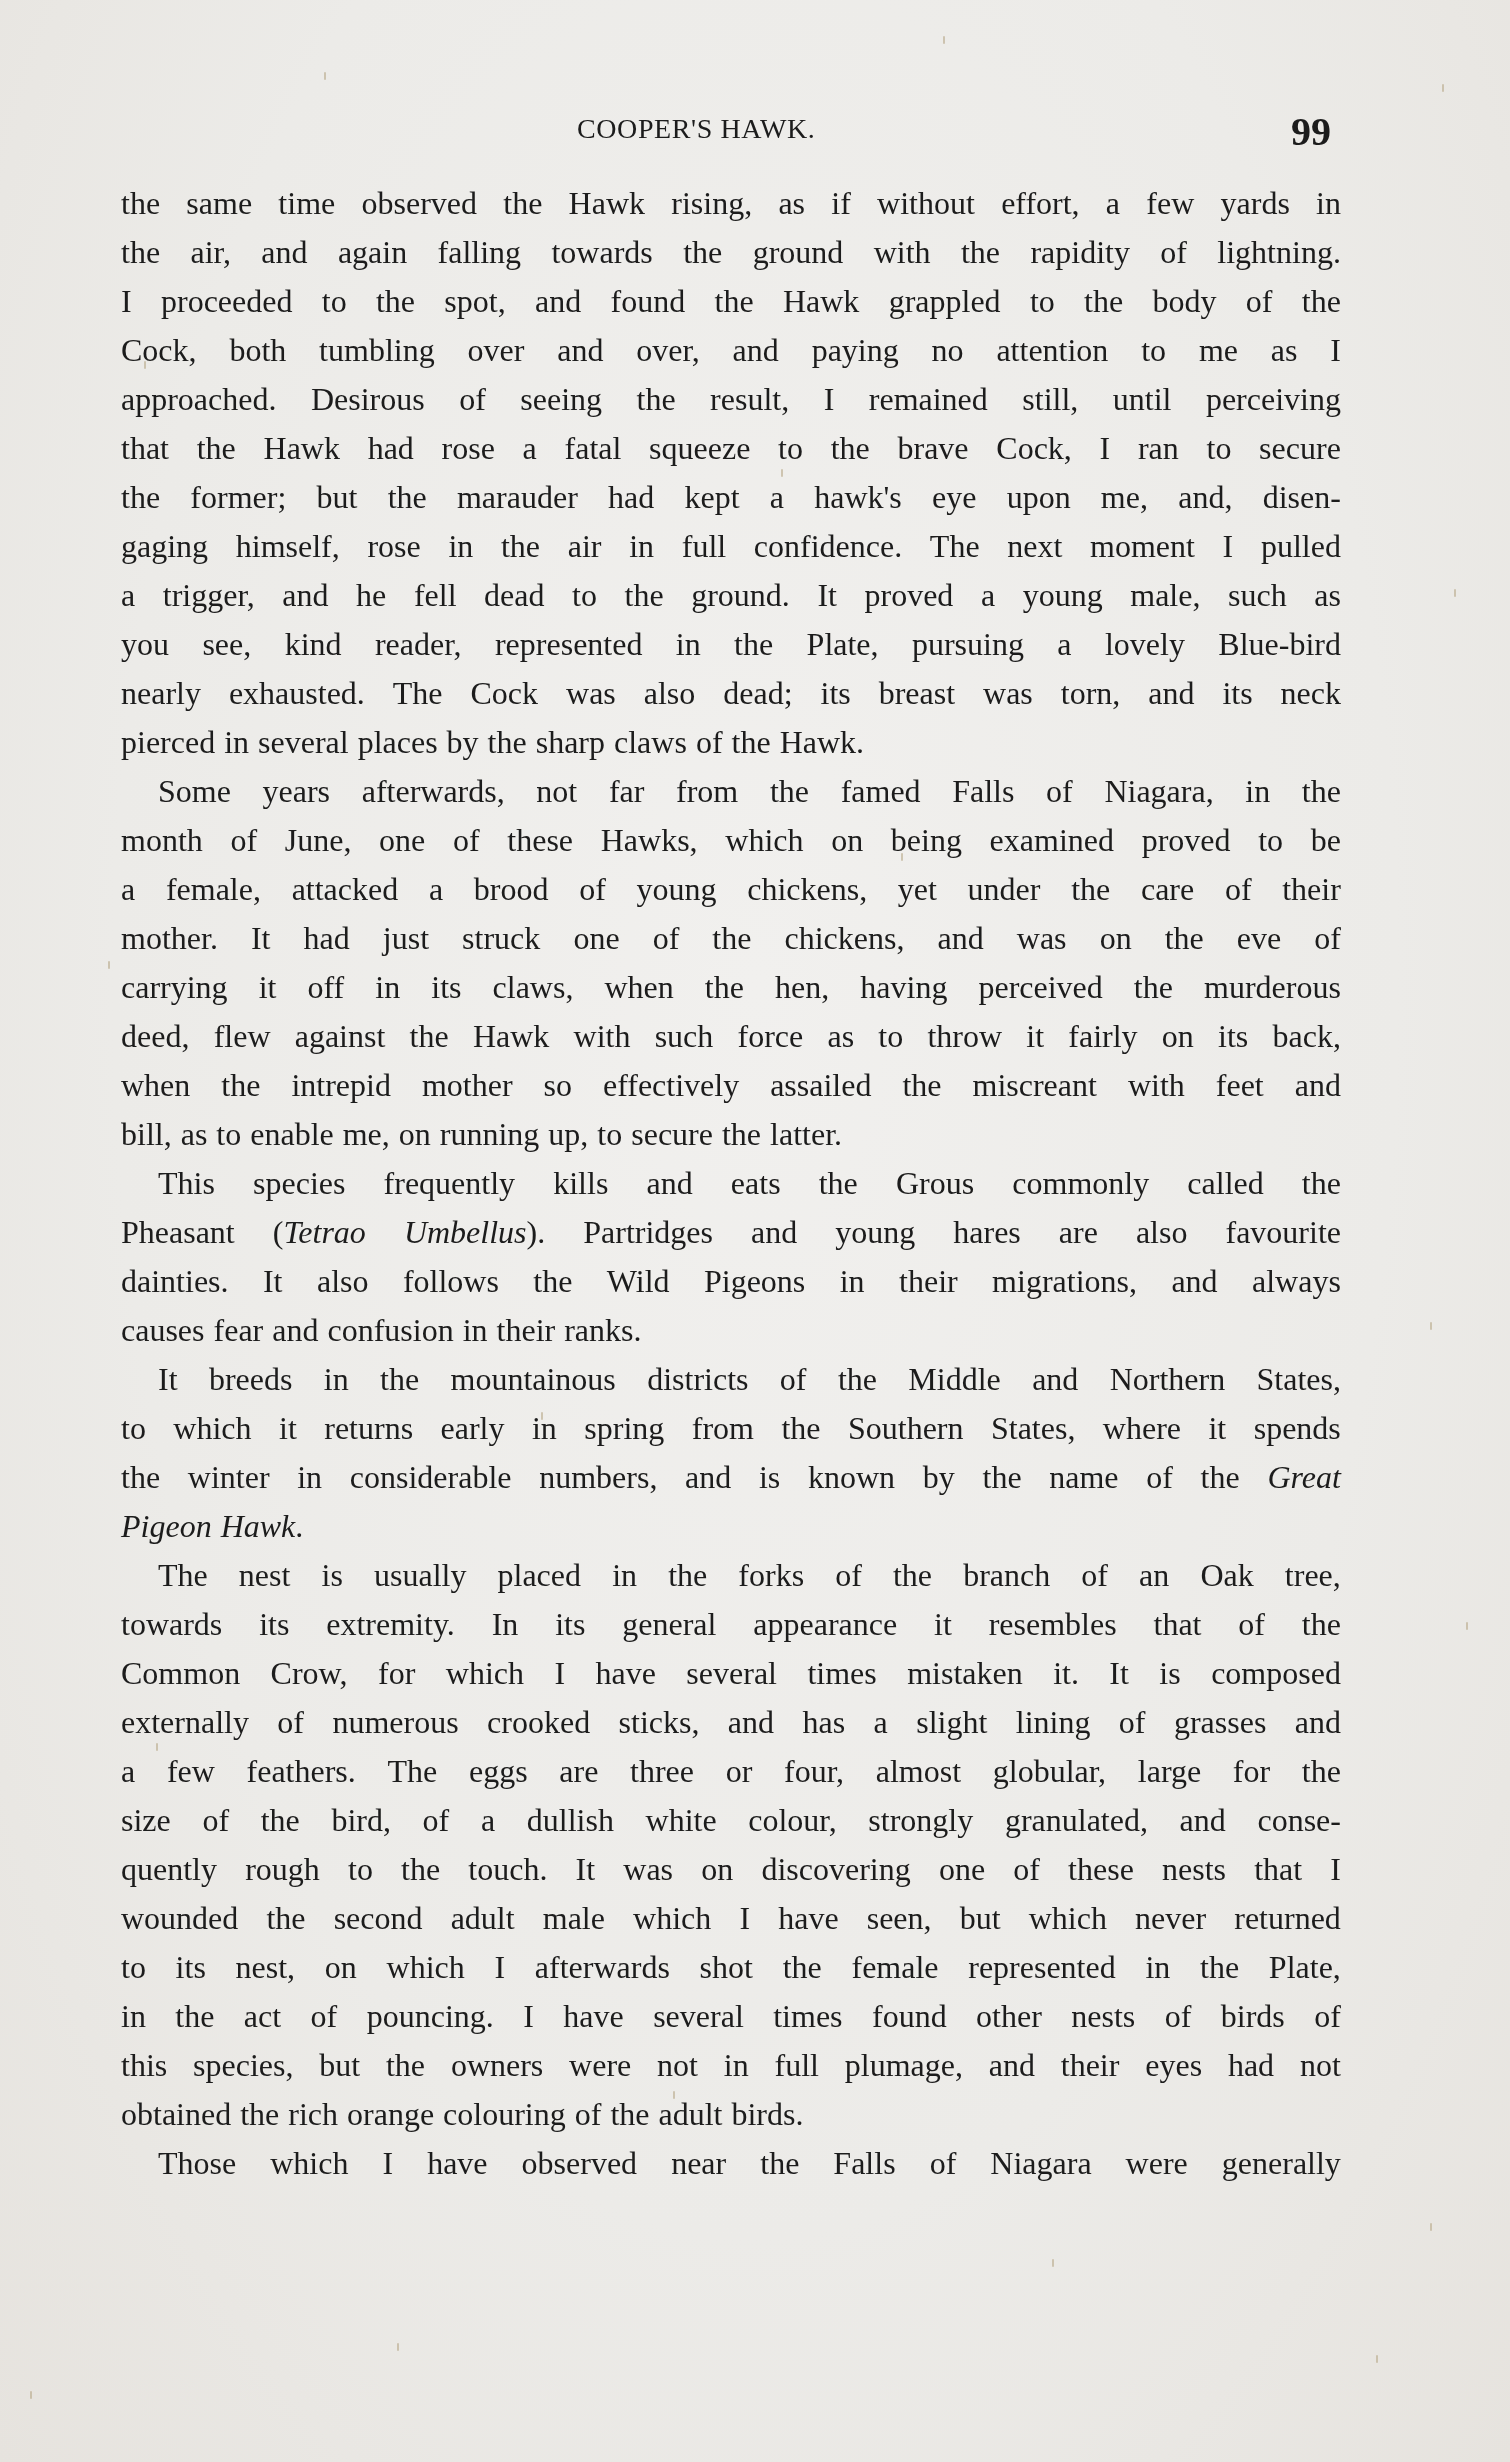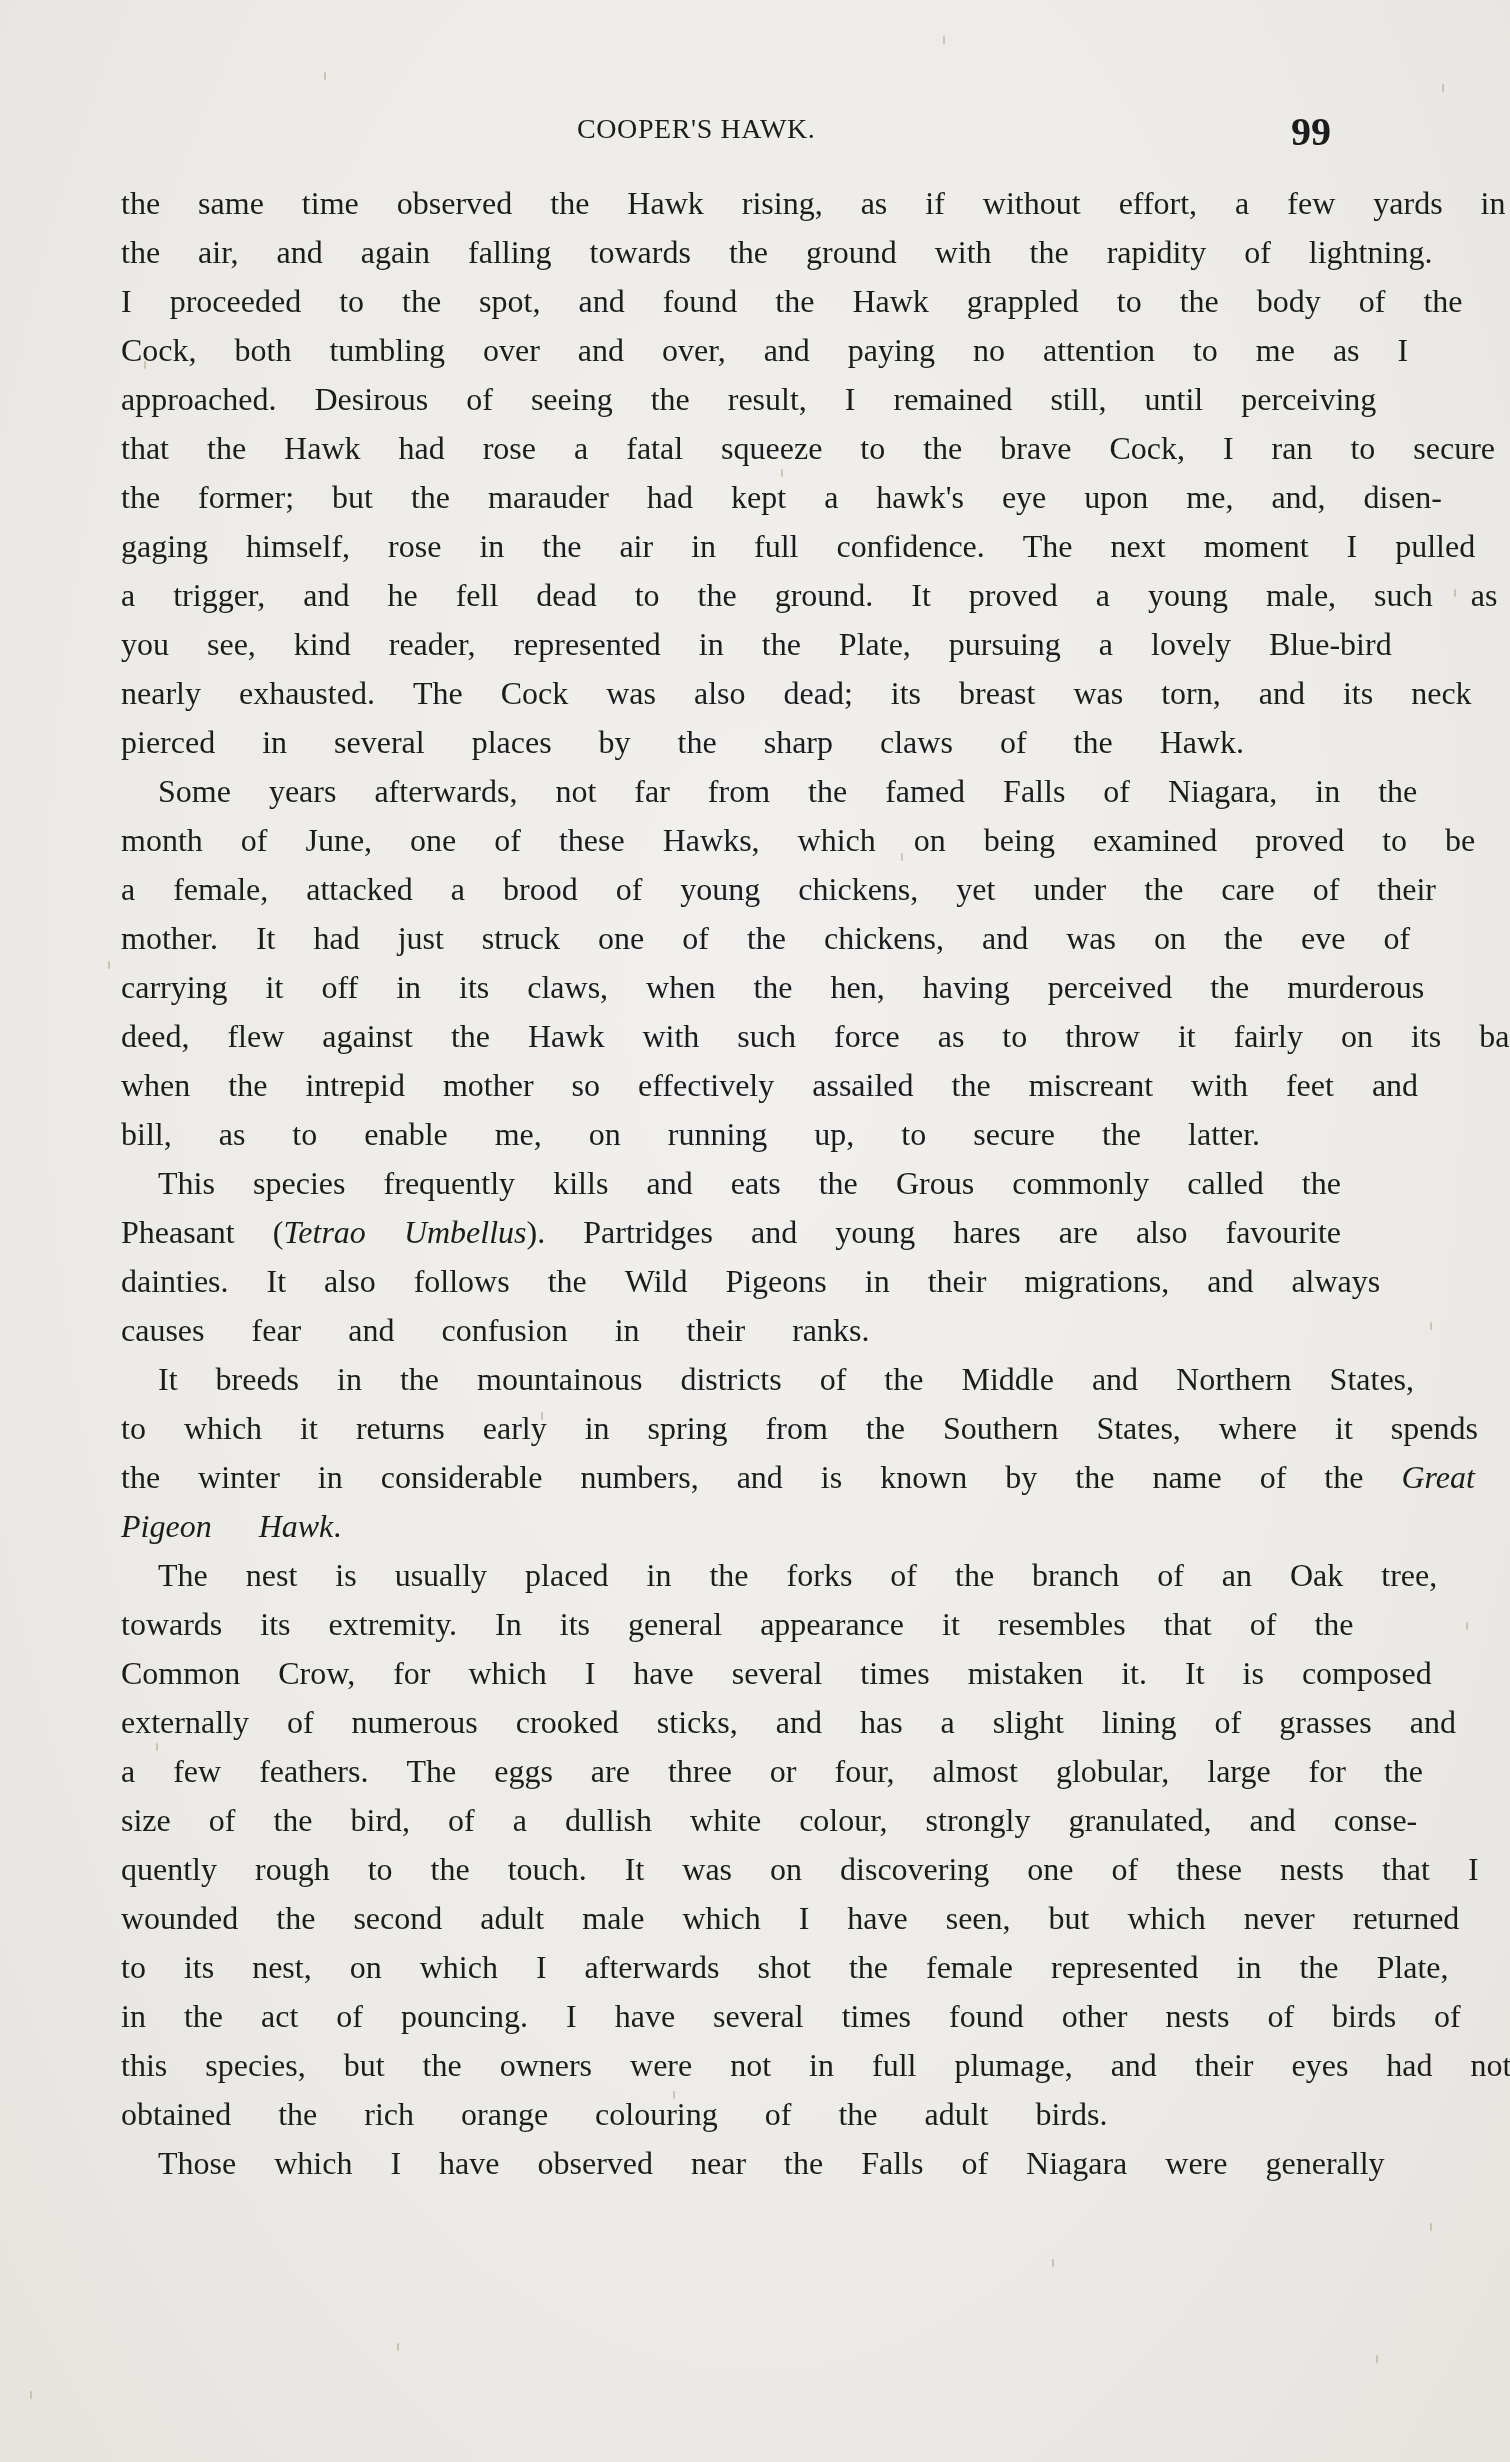--- a/index.html
+++ b/index.html
@@ -53,21 +53,20 @@
     width: 1220px;
   }
   .line {
     height: 49px;
     line-height: 49px;
     font-size: 32px;
     white-space: nowrap;
     display: flex;
     justify-content: space-between;
     word-spacing: 0;
-    gap: 38px;
   }
   .line.indent { padding-left: 37px; }
   .line.last { justify-content: flex-start; }
   .line.last .w { margin-right: 9px; font-family: Liberation Serif, serif; }
   .w { display: inline-block; }
   .it { font-style: italic; text-align: center; }
   .speck {
     position: absolute;
     width: 1.8px;
     height: 8.4px;

